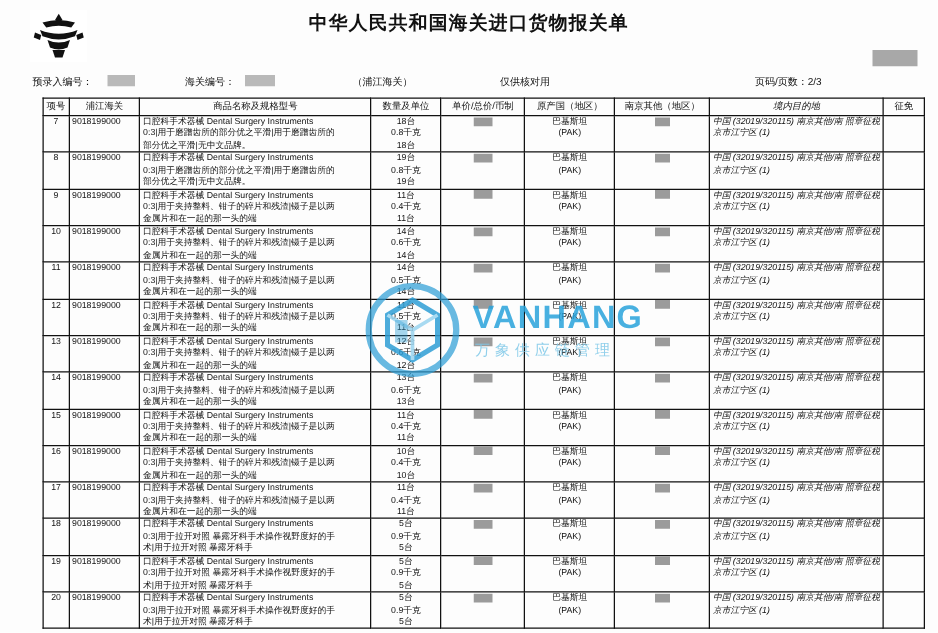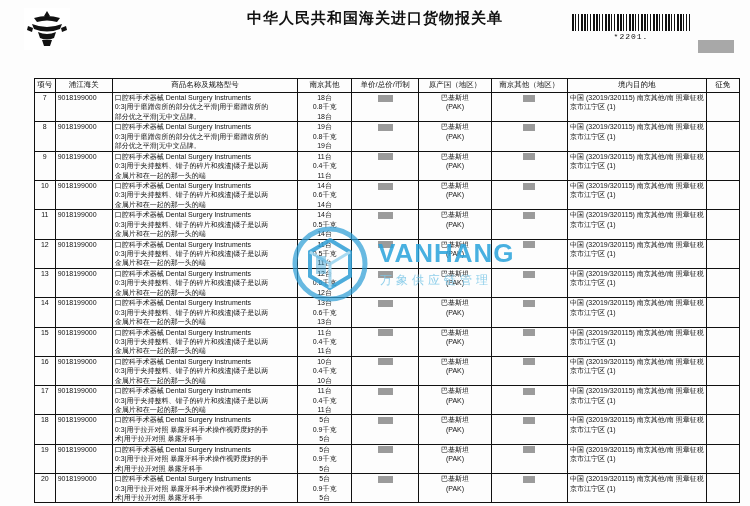--- a/index.html
+++ b/index.html
@@ -92,21 +92,21 @@
     padding:1px 2px;
     white-space:nowrap;
   }
   .c-no{width:16px;text-align:center;}
   .c-code{width:60px;}
   .c-name{width:196px;}
   .c-qty{width:60px;text-align:center;}
   .c-price{width:70px;text-align:center;}
   .c-origin{width:76px;text-align:center;}
   .c-final{width:78px;text-align:center;}
-  .c-dest{width:110px;text-align:center;}
+  .c-dest{width:110px;text-align:center;font-style:italic;}
   .c-tax{width:36px;text-align:center;}
   td.c-no{font-size:7px;padding-top:1px;}
   .ln{display:block;white-space:nowrap;overflow:hidden;}
   .name-cell .ln:first-child{letter-spacing:0;}
   .blk{
     display:inline-block;
     background:#9b9b9b;
     height:7px;
     vertical-align:middle;
   }
@@ -150,35 +150,40 @@
           <path d="M10 10 q13 -4 26 0 l-3 4 q-10 -3 -20 0z"></path>
           <path d="M8 16 q15 6 30 0 l-2 5 q-13 5 -26 0z"></path>
           <path d="M14 24 q9 4 18 0 l-2 6 q-7 3 -14 0z"></path>
           <path d="M18 32 h10 l-2 6 h-6z"></path>
           <path d="M4 18 l5 2 -1 4 -5 -2z"></path>
           <path d="M42 18 l-5 2 1 4 5 -2z"></path>
         </g>
       </svg>
     </div>
     <div class="doc-title">中华人民共和国海关进口货物报关单</div>
-    <div class="barcode">
-      <div class="bars"></div>
-      <div class="code">*2201.</div>
-    </div>
     <div class="hdr-redact"></div>
   </div>
 
+  <div class="meta">
+    <span class="lbl m1">预录入编号：</span>
+    <span class="redact rd1"></span>
+    <span class="lbl m2">海关编号：</span>
+    <span class="redact rd2"></span>
+    <span class="lbl m3">（浦江海关）</span>
+    <span class="lbl m4">仅供核对用</span>
+    <span class="lbl m5">页码/页数：2/3</span>
+  </div>
 
   <table class="main">
     <thead>
       <tr>
         <th class="c-no">项号</th>
         <th class="c-code">浦江海关</th>
         <th class="c-name">商品名称及规格型号</th>
-        <th class="c-qty">南京其他</th>
+        <th class="c-qty">数量及单位</th>
         <th class="c-price">单价/总价/币制</th>
         <th class="c-origin">原产国（地区）</th>
         <th class="c-final">南京其他（地区）</th>
         <th class="c-dest">境内目的地</th>
         <th class="c-tax">征免</th>
       </tr>
     </thead>
     <tbody id="tbody">
         <tr>
           <td class="c-no">7</td>

